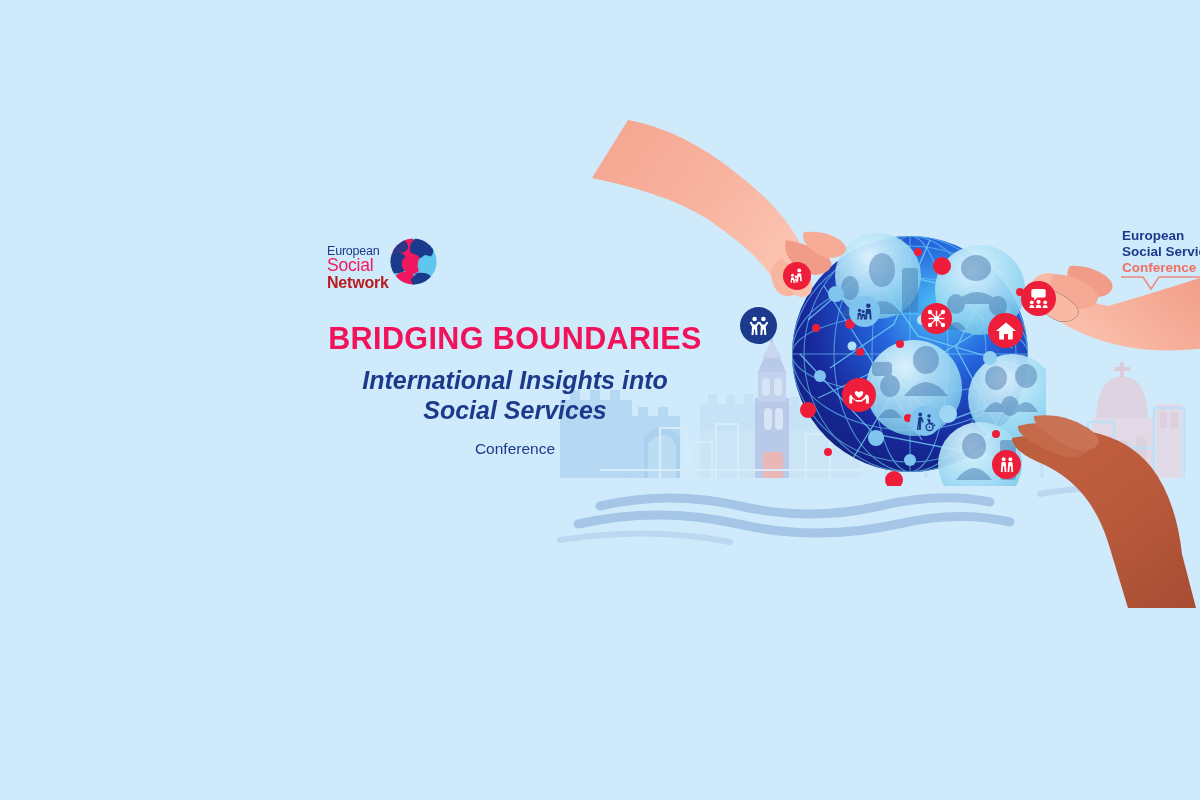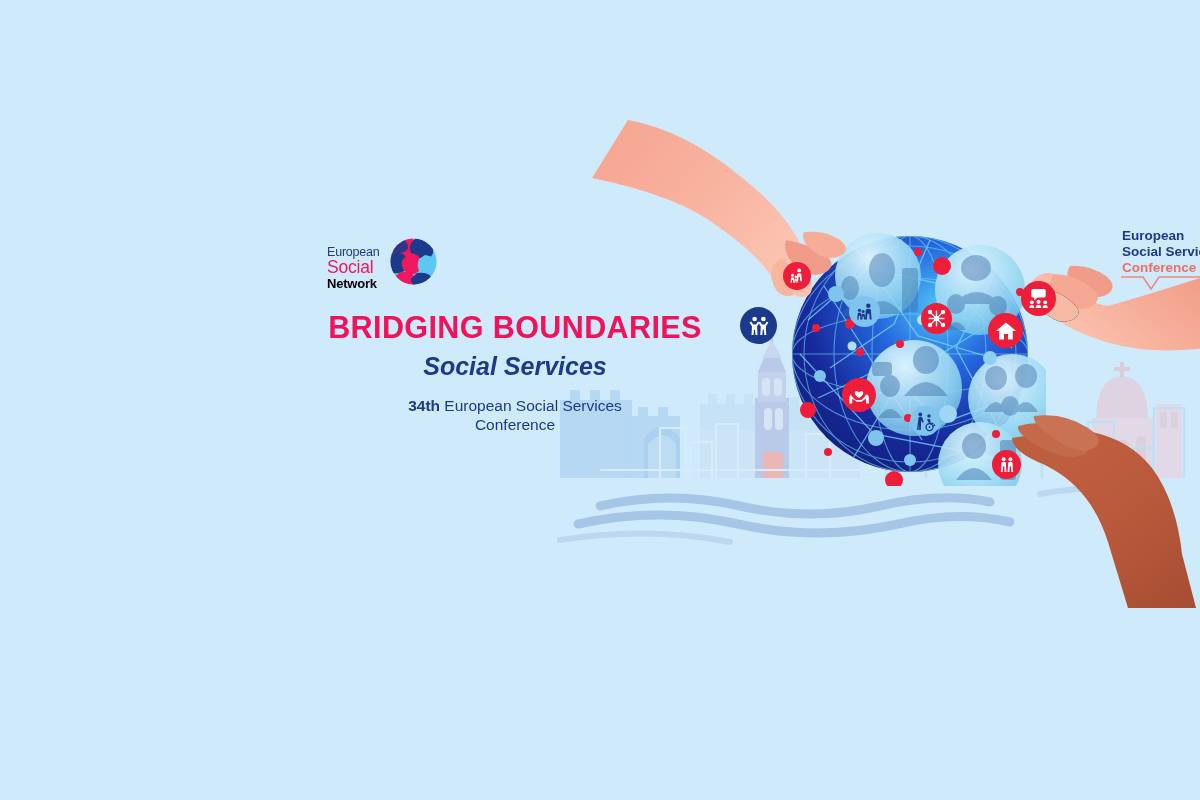--- a/index.html
+++ b/index.html
@@ -46,22 +46,22 @@
     font-size: 12.5px;
     color: #1b3a8c;
     font-weight: 400;
   }
   .esn-l2 {
     font-size: 17.5px;
     color: #f2185f;
     font-weight: 400;
   }
   .esn-l3 {
-    font-size: 13px;
-    color: #000000;
+    font-size: 16px;
+    color: #b91c1c;
     font-weight: 700;
   }
   .esn-globe {
     position: absolute;
     left: 62px;
     top: 1px;
     width: 49px;
     height: 49px;
   }
 
@@ -100,21 +100,21 @@
     top: 310px;
     width: 430px;
     text-align: center;
   }
   .title-main {
     font-size: 30.5px;
     font-weight: 700;
     color: #f2125a;
     letter-spacing: 0.4px;
     line-height: 1.12;
-    margin: 0;
+    margin: 11px;
     white-space: nowrap;
   }
   .title-sub {
     font-size: 25px;
     font-weight: 700;
     font-style: italic;
     color: #1b3a8c;
     line-height: 1.18;
     margin: 8px 0 0 0;
   }
@@ -538,23 +538,21 @@
     <div class="essc-l2">Social Services</div>
     <div class="essc-l3">Conference</div>
     <svg class="essc-bubble-tail" width="92" height="22" viewBox="0 0 92 22">
       <path d="M0 2 H22 L30 14 L38 2 H92" fill="none" stroke="#ef8a80" stroke-width="1.6"></path>
     </svg>
   </div>
 
   <div class="headline-block">
     <h1 class="title-main">BRIDGING BOUNDARIES</h1>
     <div class="title-sub">
+      <div>International Insights into</div>
       <div>Social Services</div>
     </div>
     <div class="title-meta">
-      <div>
-        <b>34th</b><span> European Social Services</span>
-      </div>
       <div>Conference</div>
     </div>
   </div>
 
 </div>
 
 </body></html>

